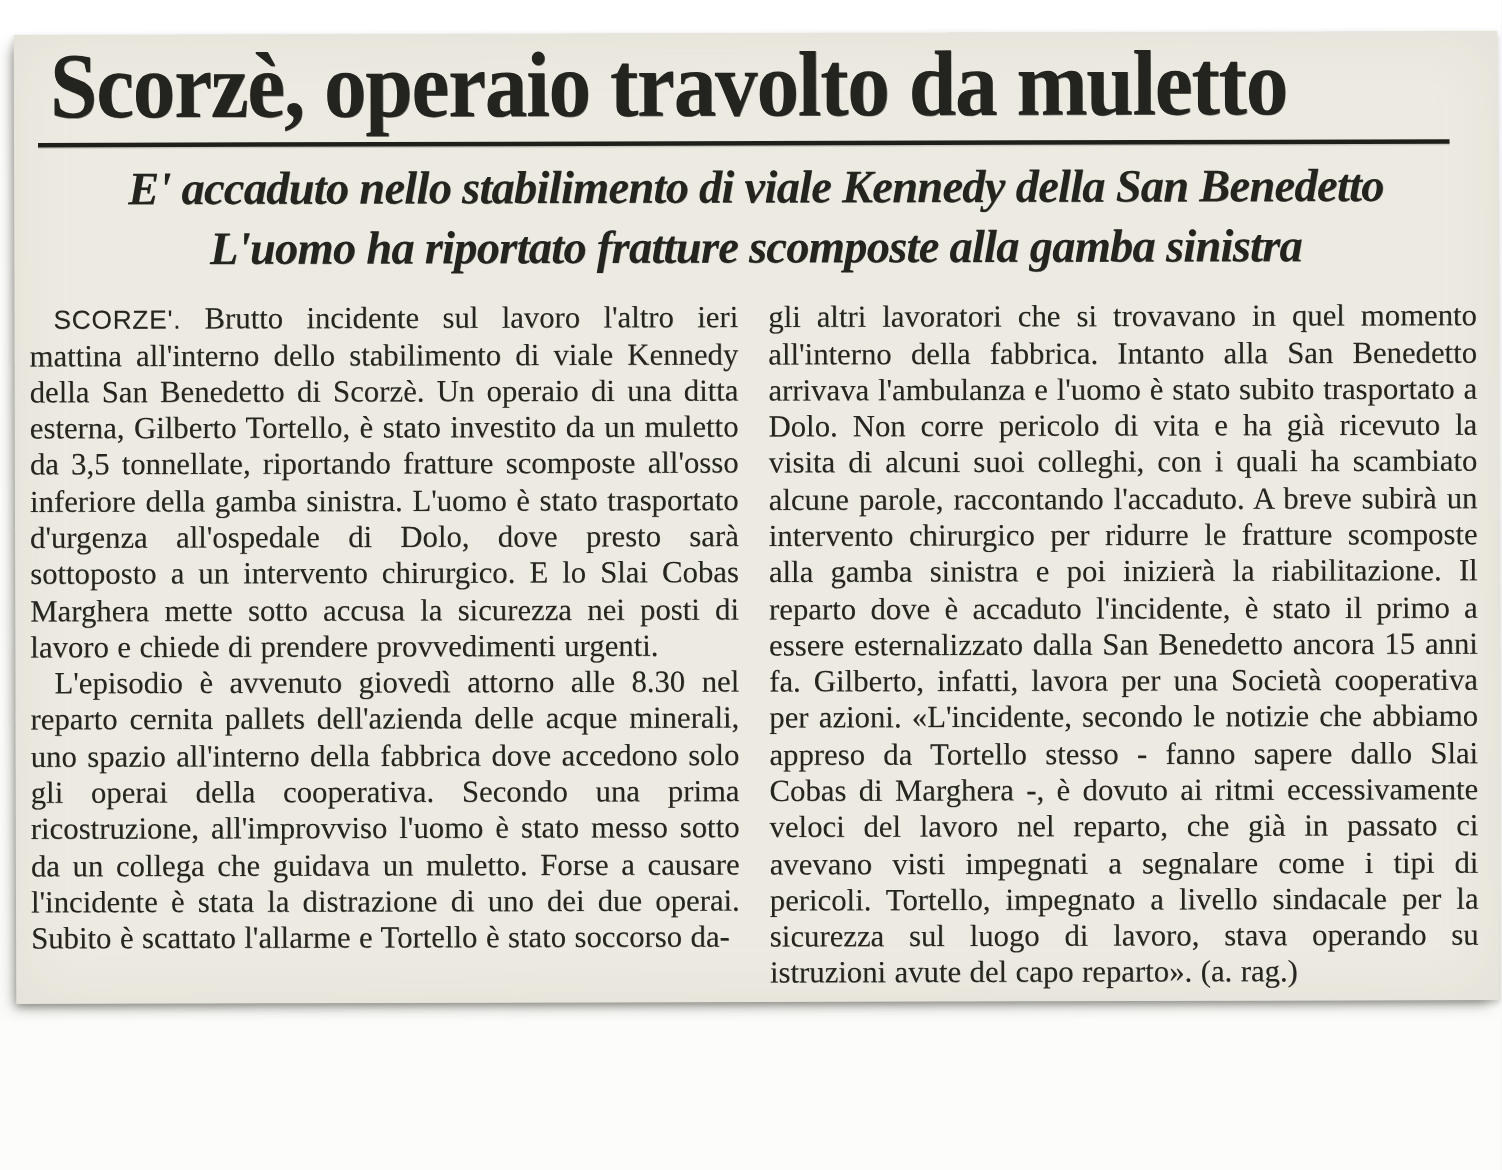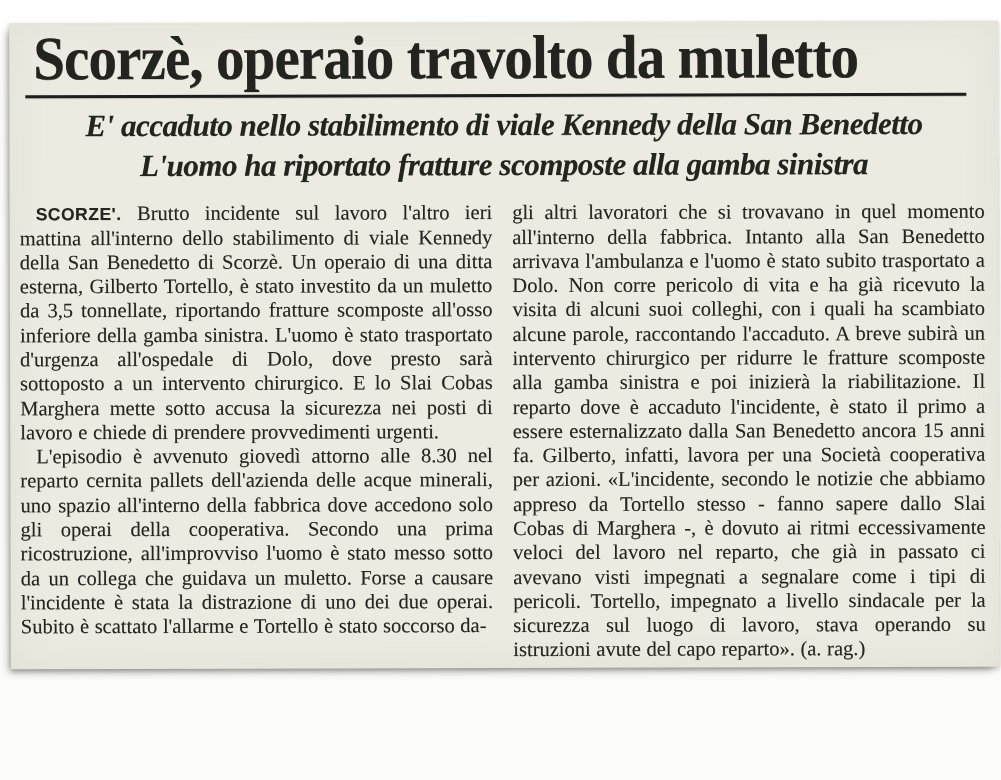--- a/index.html
+++ b/index.html
@@ -88,21 +88,21 @@
     margin: 0;
     text-indent: 16px;
   }
 
   .col p.no-indent {
     text-indent: 0;
   }
 
   .dateline {
     font-family: "Liberation Sans", sans-serif;
-    font-weight: bold;
+    font-weight: normal;
     font-size: 17.5px;
     letter-spacing: 0.5px;
     color: #26251f;
   }
 
   .byline {
   }
 </style>
 </head>
 <body>

